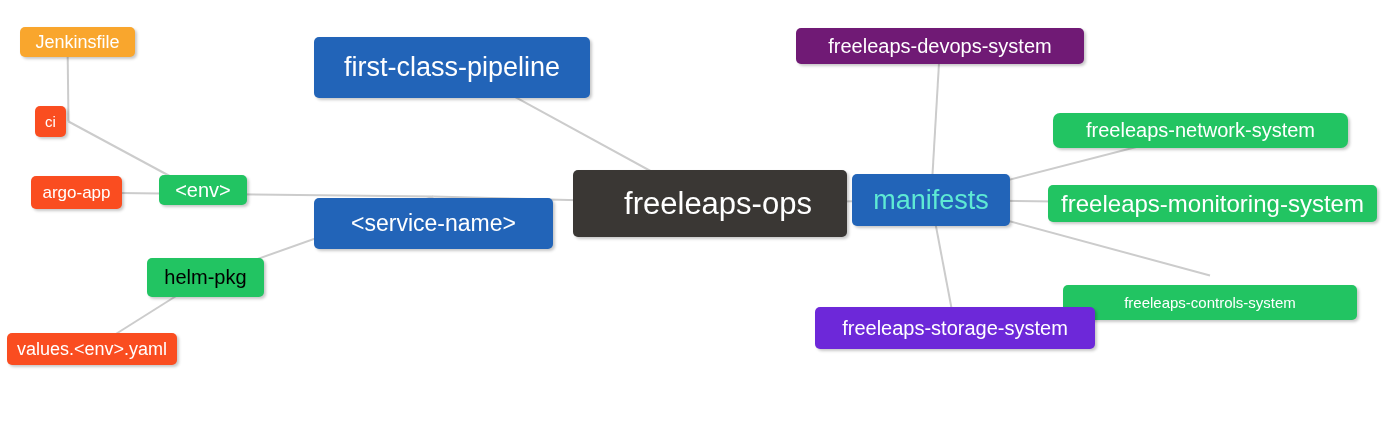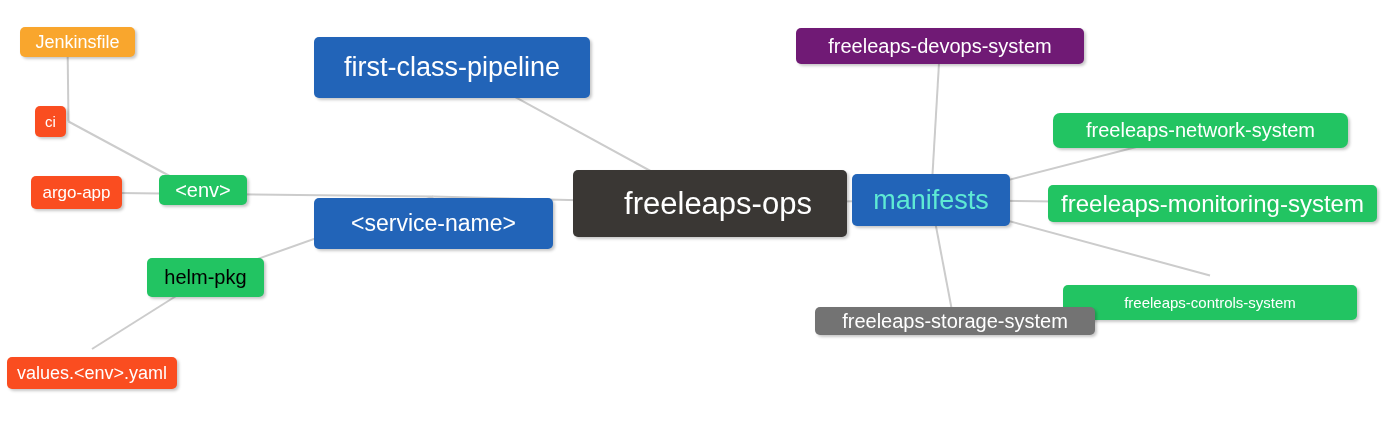--- a/index.html
+++ b/index.html
@@ -55,24 +55,24 @@
       <line x1="931" y1="200" x2="1212.5" y2="203.5" stroke="#cccccc" stroke-width="2"></line>
       <line x1="931" y1="200" x2="1210" y2="275.5" stroke="#cccccc" stroke-width="2"></line>
       <line x1="931" y1="200" x2="955" y2="326.5" stroke="#cccccc" stroke-width="2"></line>
     </svg>
   <div id="node-layer">
       <div class="node" style="left: 20px; top: 27px; width: 115px; height: 30px; font-size: 18px; background: rgb(249, 166, 45); color: rgb(255, 255, 255);">Jenkinsfile</div>
       <div class="node" style="left: 35px; top: 106px; width: 31px; height: 31px; font-size: 15px; background: rgb(250, 77, 32); color: rgb(255, 255, 255);">ci</div>
       <div class="node" style="left: 31px; top: 176px; width: 91px; height: 33px; font-size: 17px; background: rgb(250, 77, 32); color: rgb(255, 255, 255);">argo-app</div>
       <div class="node" style="left: 159px; top: 175px; width: 88px; height: 30px; font-size: 20px; background: rgb(34, 196, 98); color: rgb(255, 255, 255);">&lt;env&gt;</div>
       <div class="node" style="left: 147px; top: 258px; width: 117px; height: 39px; font-size: 20px; background: rgb(34, 196, 98); color: #000000;">helm-pkg</div>
-      <div class="node" style="left: 7px; top: 333px; width: 170px; height: 32px; font-size: 18px; background: rgb(250, 77, 32); color: rgb(255, 255, 255); margin-top: 24px;">values.&lt;env&gt;.yaml</div>
+      <div class="node" style="left: 7px; top: 333px; width: 170px; height: 32px; font-size: 18px; background: rgb(250, 77, 32); color: rgb(255, 255, 255);">values.&lt;env&gt;.yaml</div>
       <div class="node" style="left: 314px; top: 37px; width: 276px; height: 61px; font-size: 27px; background: rgb(34, 100, 184); color: rgb(255, 255, 255);">first-class-pipeline</div>
       <div class="node" style="left: 314px; top: 171px; width: 239px; height: 51px; font-size: 23px; background: rgb(34, 100, 184); color: rgb(255, 255, 255); margin-top: 27px;">&lt;service-name&gt;</div>
       <div class="node" style="left: 573px; top: 170px; width: 274px; height: 67px; font-size: 31px; background: rgb(58, 55, 52); color: rgb(255, 255, 255); padding-left: 16px;">freeleaps-ops</div>
       <div class="node" style="left: 852px; top: 174px; width: 158px; height: 52px; font-size: 27px; background: rgb(34, 100, 184); color: #5eead4;">manifests</div>
       <div class="node" style="left: 796px; top: 28px; width: 288px; height: 36px; font-size: 20px; background: #701a75; color: rgb(255, 255, 255);">freeleaps-devops-system</div>
       <div class="node" style="left: 1053px; top: 113px; width: 295px; height: 35px; font-size: 20px; background: rgb(34, 196, 98); color: rgb(255, 255, 255); border-radius: 7px;">freeleaps-network-system</div>
       <div class="node" style="left: 1048px; top: 185px; width: 329px; height: 37px; font-size: 24px; background: rgb(34, 196, 98); color: rgb(255, 255, 255);">freeleaps-monitoring-system</div>
       <div class="node" style="left: 1063px; top: 258px; width: 294px; height: 35px; font-size: 15px; background: rgb(34, 196, 98); color: rgb(255, 255, 255); margin-top: 27px;">freeleaps-controls-system</div>
-      <div class="node" style="left: 815px; top: 307px; width: 280px; height: 28px; font-size: 20px; background: #737373; color: rgb(255, 255, 255);">freeleaps-storage-system</div>
+      <div class="node" style="left: 815px; top: 307px; width: 280px; height: 42px; font-size: 20px; background: #6d28d9; color: rgb(255, 255, 255);">freeleaps-storage-system</div>
     </div>
 </div>
 
 </body></html>

